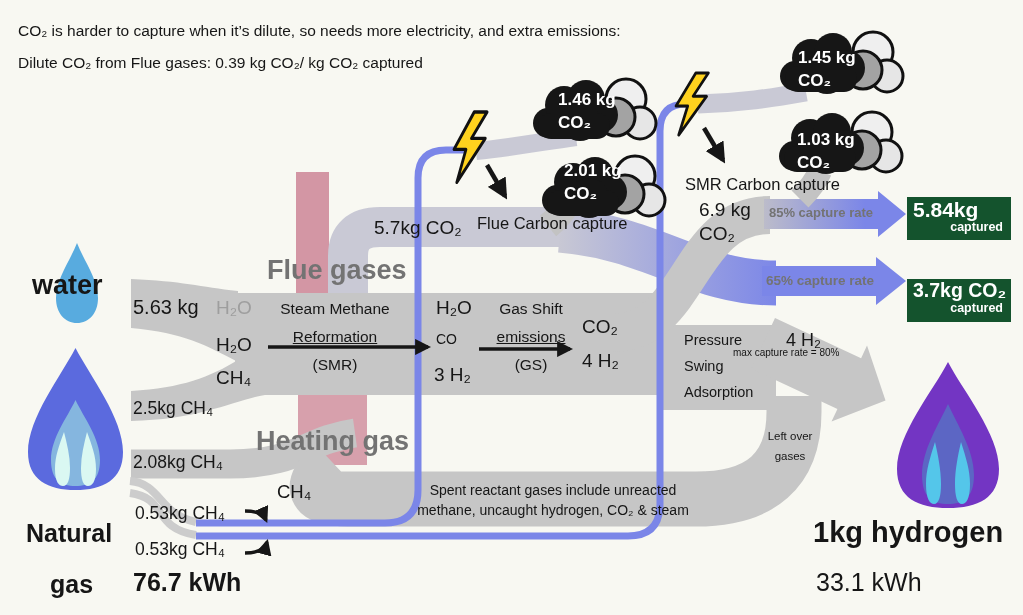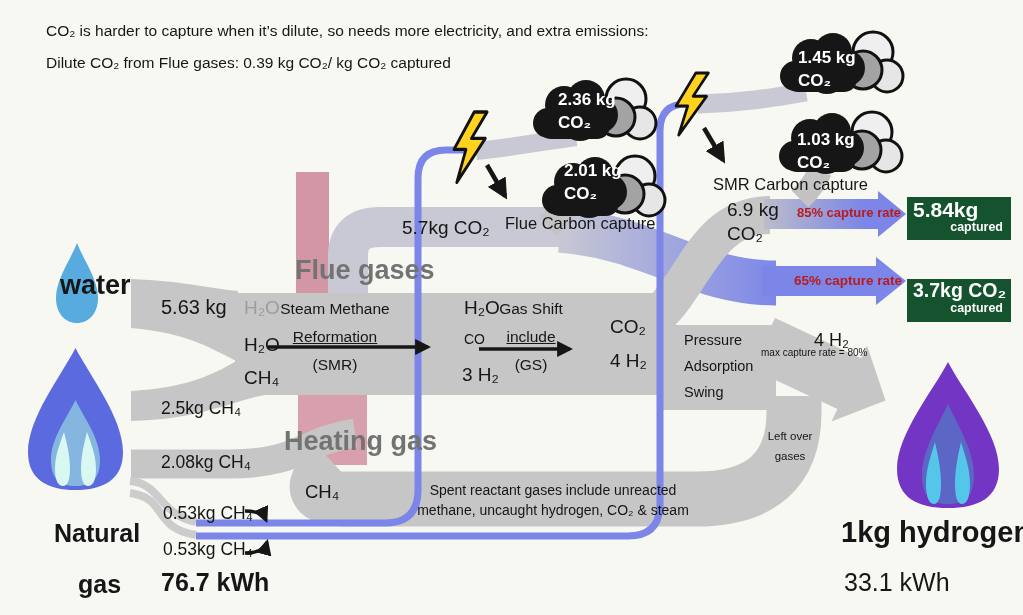--- a/index.html
+++ b/index.html
@@ -1,23 +1,23 @@
 <!DOCTYPE html>
 <html><head>
 <meta charset="utf-8">
 <style>
   html,body{margin:0;padding:0;background:#f8f8f2;}
   #stage{position:relative;width:1023px;height:615px;background:#f8f8f2;overflow:hidden;
          font-family:"Liberation Sans", sans-serif;color:#161616;}
   #flows{position:absolute;left:0;top:0;}
-  .t{position:absolute;white-space:nowrap;line-height:1.15;margin-left:28px;}
+  .t{position:absolute;white-space:nowrap;line-height:1.15;}
   .w500{font-weight:500;} .w600{font-weight:600;} .w700{font-weight:700;}
   .gray{color:#9e9e9e;}
   .pink{color:#737373;font-weight:700;}
-  .white{color:#b91c1c;}
+  .white{color:#737373;}
   .center{text-align:center;}
   .col{position:absolute;display:flex;flex-direction:column;}
   .underline{text-decoration:underline;}
   .bluebox{position:absolute;background:#14532d;color:#fff;}
   .bluebox .val{font-size:21px;font-weight:600;padding:2px 0 0 6px;line-height:1.0;}
   .bluebox .cap{font-size:12.5px;font-weight:600;text-align:right;padding-right:8px;}
   .cloudtxt{position:absolute;color:#fff;font-weight:700;font-size:17px;line-height:23px;white-space:nowrap;}
 </style>
 </head>
 <body>
@@ -176,31 +176,31 @@
     <div class="underline">Reformation</div>
     <div>(SMR)</div>
   </div>
 
   <div class="t w500" style="left:436px;top:297px;font-size:19px">H₂O</div>
   <div class="t w500" style="left:436px;top:331px;font-size:14px">CO</div>
   <div class="t w500" style="left:434px;top:364px;font-size:19px">3 H₂</div>
 
   <div class="col center" style="left:481px;top:295px;width:100px;font-size:15.5px;line-height:28px;font-weight:500">
     <div>Gas Shift</div>
-    <div class="underline">include</div>
+    <div class="underline">emissions</div>
     <div>(GS)</div>
   </div>
 
   <div class="t w500" style="left:582px;top:316px;font-size:19px">CO₂</div>
   <div class="t w500" style="left:582px;top:350px;font-size:19px">4 H₂</div>
 
   <div class="col" style="left:684px;top:327px;width:110px;font-size:14.5px;line-height:26px;font-weight:500">
     <div>Pressure</div>
+    <div>Swing</div>
     <div>Adsorption</div>
-    <div>Swing</div>
   </div>
   <div class="t w500" style="left:786px;top:330px;font-size:18px">4 H₂</div>
   <div class="t w500" style="left:733px;top:347px;font-size:10px">max capture rate = 80%</div>
 
   <div class="t pink" style="left:267px;top:255px;font-size:27px">Flue gases</div>
   <div class="t pink" style="left:256px;top:426px;font-size:27px">Heating gas</div>
   <div class="t w500" style="left:374px;top:217px;font-size:19px">5.7kg CO₂</div>
   <div class="t w500" style="left:477px;top:214px;font-size:16.5px">Flue Carbon capture</div>
 
   <div class="t w500" style="left:685px;top:175px;font-size:16.5px">SMR Carbon capture</div>
@@ -236,21 +236,21 @@
   <div class="bluebox" style="left:907px;top:197px;width:104px;height:43px">
     <div class="val">5.84kg</div>
     <div class="cap">captured</div>
   </div>
   <div class="bluebox" style="left:907px;top:279px;width:104px;height:43px">
     <div class="val" style="font-size:19.5px">3.7kg CO₂</div>
     <div class="cap">captured</div>
   </div>
 
   <div class="cloudtxt" style="left:558px;top:88px">
-    <div>2.36 kg</div>
+    <div>1.46 kg</div>
     <div>CO₂</div>
   </div>
   <div class="cloudtxt" style="left:564px;top:159px">
     <div>2.01 kg</div>
     <div>CO₂</div>
   </div>
   <div class="cloudtxt" style="left:798px;top:46px">
     <div>1.45 kg</div>
     <div>CO₂</div>
   </div>

